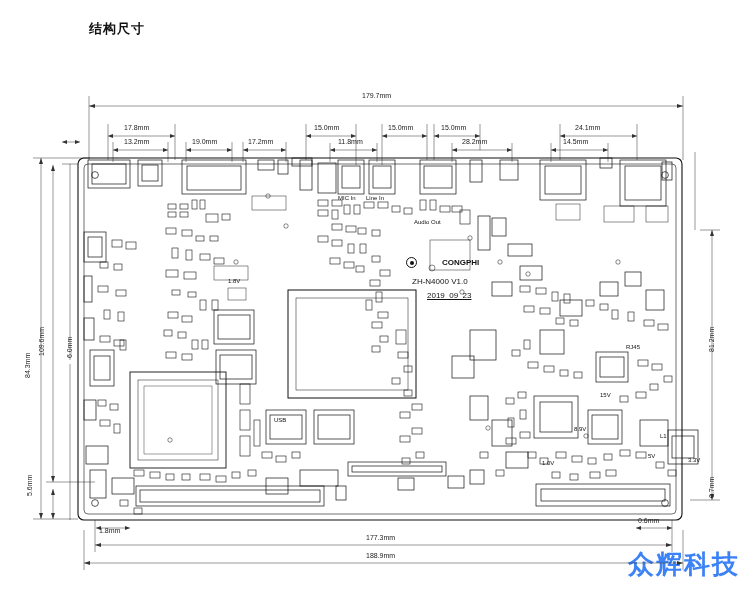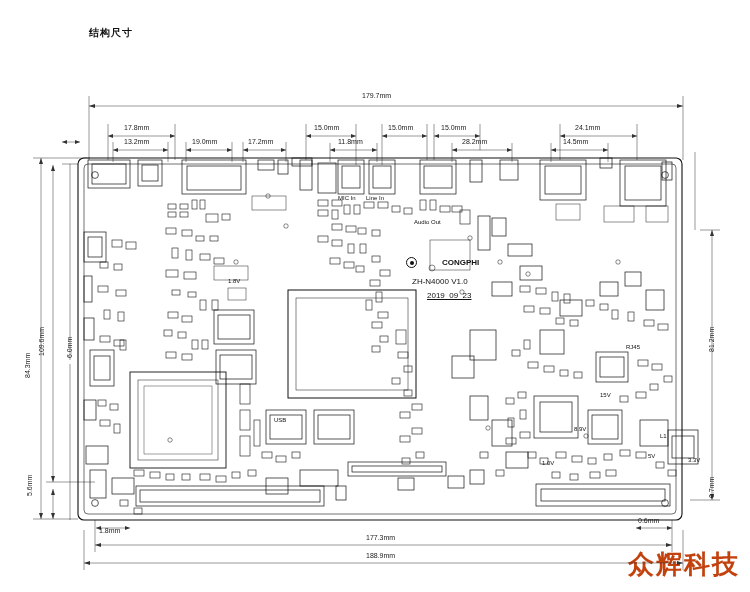--- a/index.html
+++ b/index.html
@@ -6,28 +6,27 @@
   body {
     width:750px; height:592px;
     background:#ffffff;
     font-family:"Liberation Sans", sans-serif;
     position:relative;
     overflow:hidden;
     color:#000;
   }
   #page-title {
     position:absolute; left:89px; top:20px;
-    font-size:10px; font-weight:bold; letter-spacing:1px;
+    font-size:13px; font-weight:bold; letter-spacing:1px;
     color:#111;
-    margin-top:6px;
   }
   #watermark {
     position:absolute; right:10px; bottom:10px;
     font-size:26px; font-weight:bold;
-    color:#c2410c;
+    color:#3b82f6;
     letter-spacing:2px;
   }
   #canvas { position:absolute; left:0; top:0; width:750px; height:592px; }
   .dim-label {
     position:absolute;
     font-size:7px;
     color:#1a1a1a;
     white-space:nowrap;
     font-family:"Liberation Sans", sans-serif;
   }

